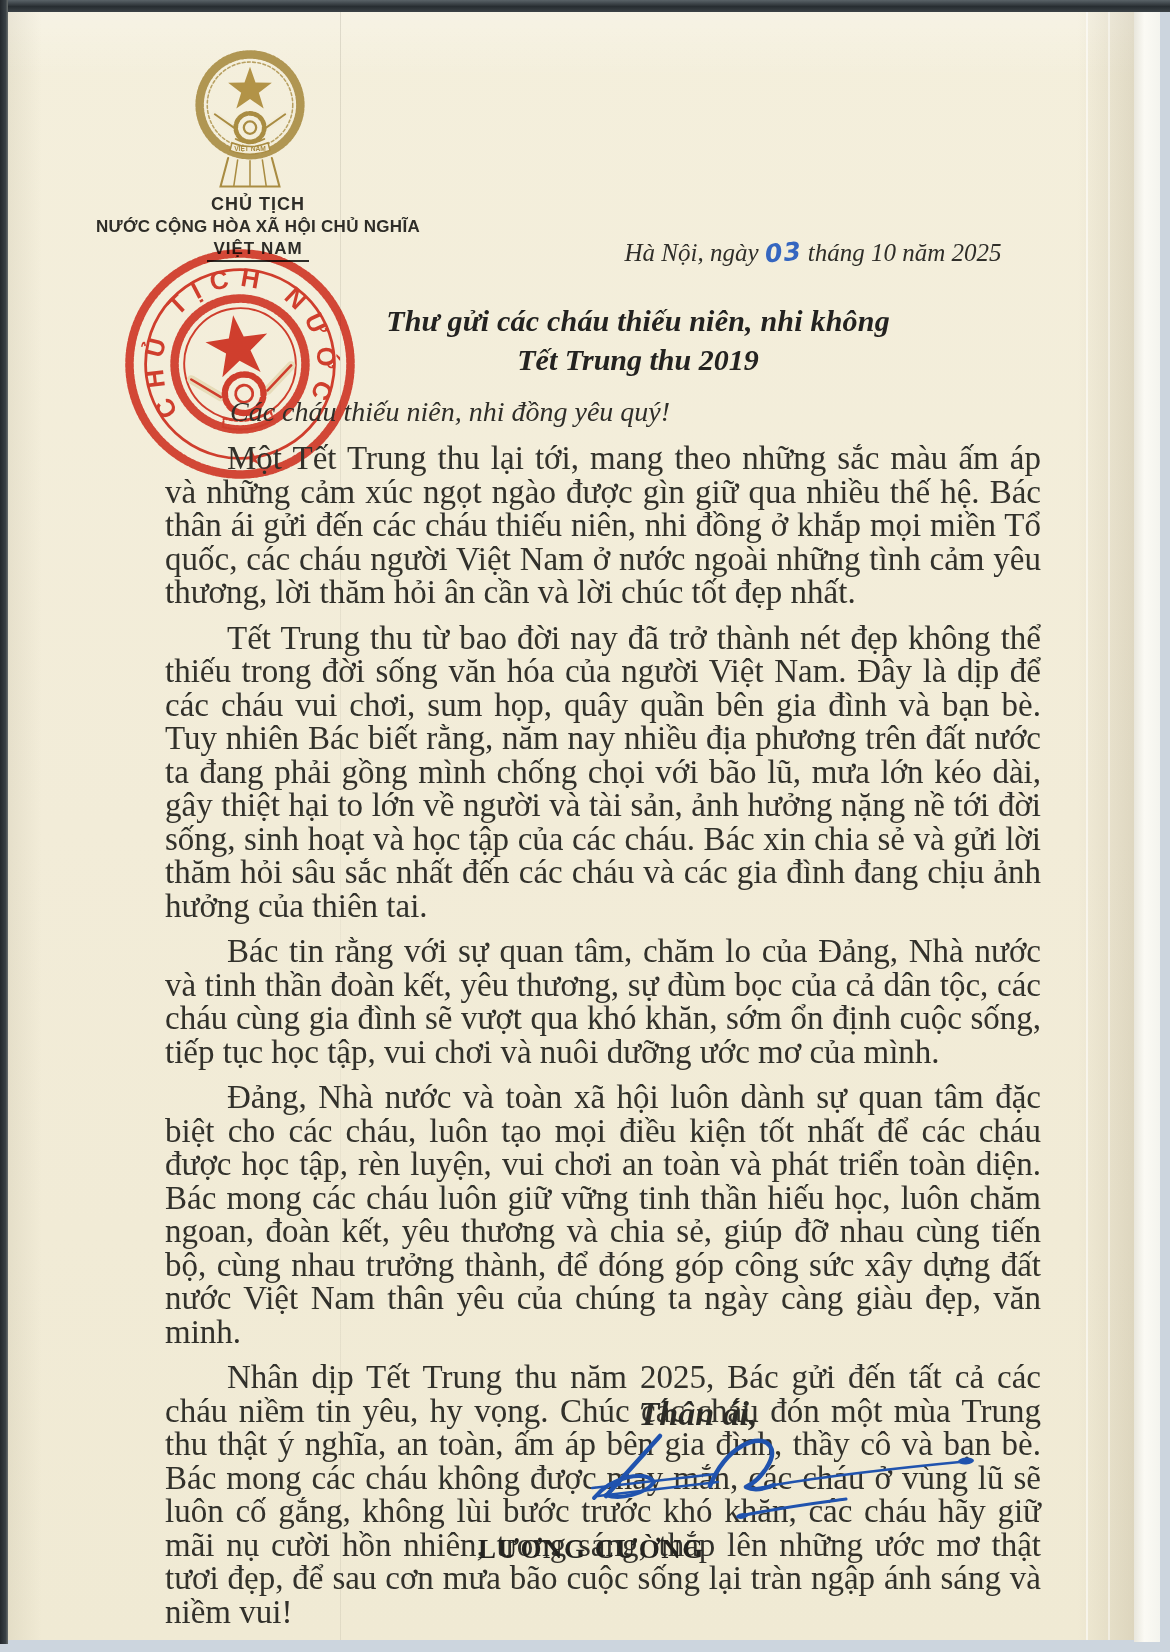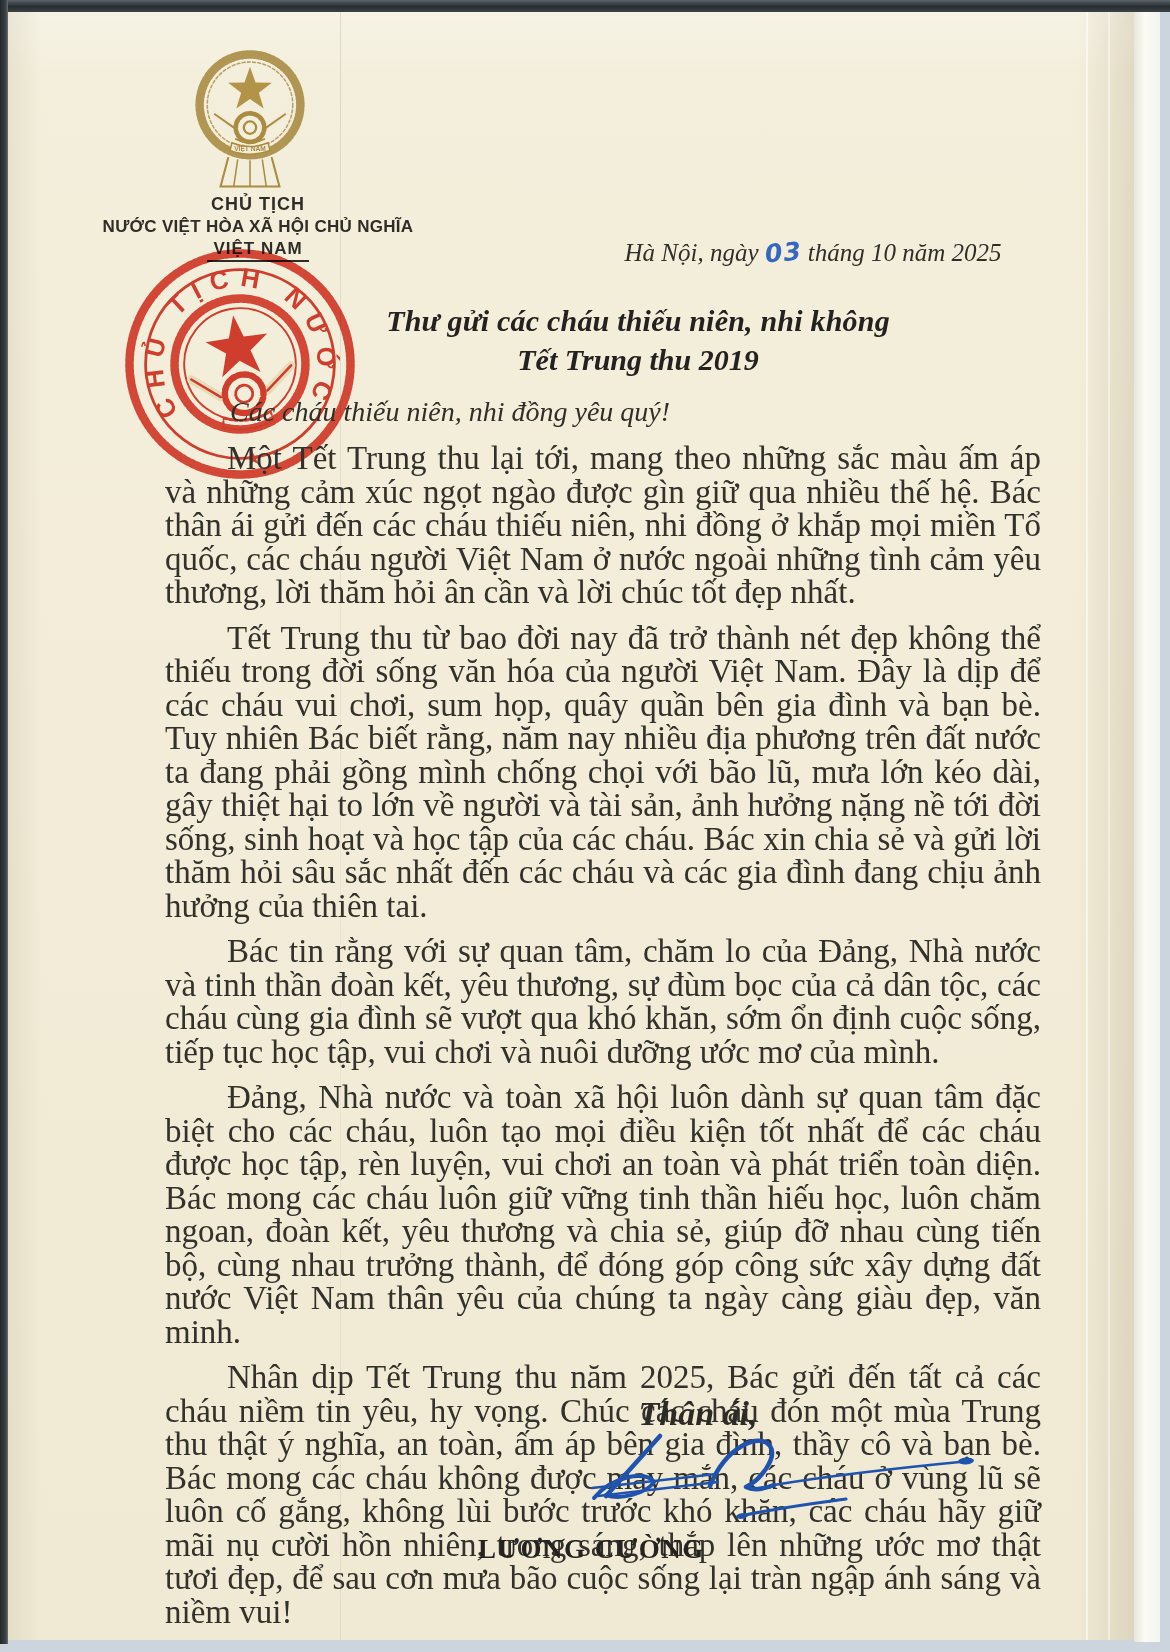--- a/index.html
+++ b/index.html
@@ -95,21 +95,21 @@
         <path d="M56 104 Q75 112 94 104 L96 112 Q75 120 54 112 Z" fill="#f2ecd8" stroke-width="1.6"></path>
         <text x="75" y="112.5" text-anchor="middle" font-size="7" font-family="Liberation Sans, DejaVu Sans, sans-serif" font-weight="bold" fill="#a98c42" stroke="none">VIỆT NAM</text>
 
         <path d="M52 120 L44 150 L106 150 L98 120" stroke-width="2.2"></path>
         <path d="M62 122 L58 149 M75 123 L75 149 M88 122 L92 149" stroke-width="1.6"></path>
       </g>
     </svg>
 
     <div class="issuer">
       <div class="l1">CHỦ TỊCH</div>
-      <div class="l2">NƯỚC VIỆT HÒA XÃ HỘI CHỦ NGHĨA</div>
+      <div class="l2">NƯỚC CỘNG HÒA XÃ HỘI CHỦ NGHĨA</div>
       <div><span class="l3">VIỆT NAM</span></div>
     </div>
 
     <svg class="seal" viewBox="0 0 220 220" aria-hidden="true">
       <g fill="none" stroke="#d93a2b" stroke-linecap="round">
         <circle cx="110" cy="110" r="103" stroke-width="8" stroke-dasharray="3 2" opacity="0.95"></circle>
         <circle cx="110" cy="110" r="88" stroke-width="2.6"></circle>
 
         <circle cx="110" cy="110" r="61" stroke-width="8" stroke-dasharray="2.2 2" opacity="0.95"></circle>
         <circle cx="110" cy="110" r="52" stroke-width="1.8"></circle>

